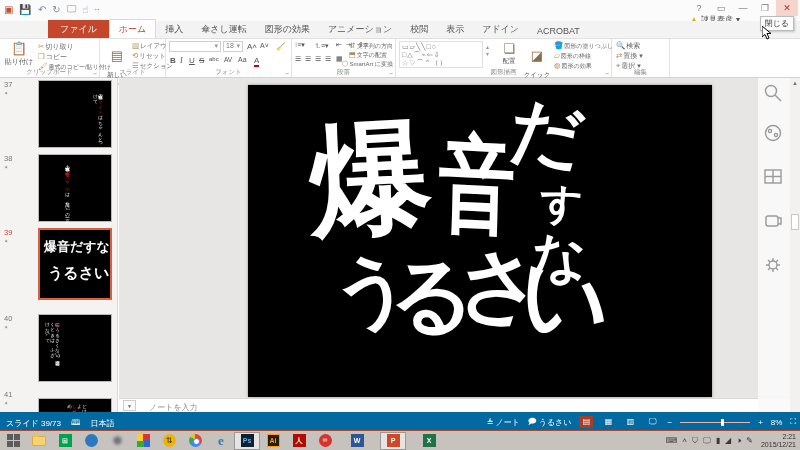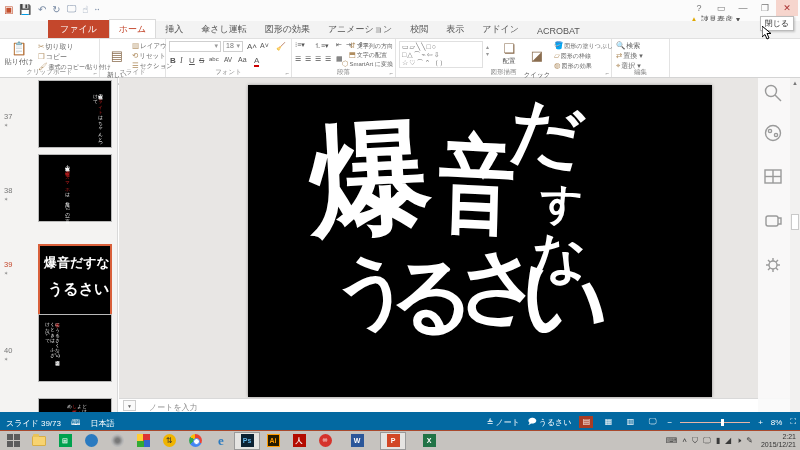--- a/index.html
+++ b/index.html
@@ -34,21 +34,21 @@
   .bigbtn { position:absolute; top:2px; text-align:center; font-size:7px; color:#555; }
   .bigbtn .ic { display:block; font-size:13px; margin:0 auto 1px; color:#8a6d4f; }
   .mini { position:absolute; font-size:7px; color:#666; white-space:nowrap; }
   .mini .mic { color:#b08d5f; margin-right:1px; font-size:7.5px; }
   .fontbox { position:absolute; border:1px solid #cfcfcf; background:#fff; color:#777; font-size:7px; padding:0 2px; }
   .fbtn { position:absolute; font-size:8px; color:#555; }
   .shapegrid { position:absolute; top:2px; border:1px solid #e0e0e0; background:#fff; padding:1px 2px; line-height:8px; font-size:7px; color:#777; letter-spacing:1px; }
 
   
   .panel { position:absolute; top:78px; left:0; width:118px; height:334px; background:#f4f3f2; border-right:1px solid #d9d9d9; overflow:hidden; }
-  .thumbnum { position:absolute; left:4px; width:18px; font-size:7.5px; color:#777; text-align:left;margin-top:32px; }
+  .thumbnum { position:absolute; left:4px; width:18px; font-size:7.5px; color:#777; text-align:left; }
   .thumbnum .star { display:block; font-size:5px; color:#888; margin-top:1px; }
   .thumb { position:absolute; left:38px; width:74px; background:#000; border:1px solid #b9b9b9; }
   .thumb.sel { border:2px solid #d9603b; }
   .vtext { position:absolute; writing-mode:vertical-rl; font-size:4.5px; line-height:5px; color:#fff; letter-spacing:0; }
   .vtext .red { color:#c41f1f; }
   .mcal { position:absolute; color:#fff; font-family:"DejaVu Serif","Liberation Serif",serif; font-weight:bold; }
 
   
   .workspace { position:absolute; top:78px; left:119px; width:681px; height:320px; background:#e8e6e4; }
   .slide { position:absolute; left:129px; top:7px; width:464px; height:312px; background:#000; box-shadow:0 0 3px rgba(0,0,0,.35); overflow:hidden; }
@@ -237,21 +237,21 @@
   <div class="thumb" style="top:2px;height:68px;">
     <div class="vtext" style="right:8px;top:10px;"><span>自転車の</span><span class="red">ライト</span><span>は ちゃんとつけて</span></div>
   </div>
 
   <div class="thumbnum" style="top:76px;"><span>38</span><span class="star">✶</span></div>
   <div class="thumb" style="top:76px;height:68px;">
     <div class="vtext" style="left:26px;top:8px;"><span>自転車・車の</span><span class="red">運転中のスマホ</span><span>は、危ない!の一言。</span></div>
   </div>
 
   <div class="thumbnum" style="top:150px;color:#c4472c;"><span>39</span><span class="star">✶</span></div>
-  <div class="thumb sel" style="top:166px;height:72px;">
+  <div class="thumb sel" style="top:150px;height:72px;">
     <div class="mcal" style="left:4px;top:8px;font-size:13px;">爆音だすな</div>
     <div class="mcal" style="left:8px;top:34px;font-size:15px;">うるさい</div>
   </div>
 
   <div class="thumbnum" style="top:236px;"><span>40</span><span class="star">✶</span></div>
   <div class="thumb" style="top:236px;height:68px;">
     <div class="vtext" style="left:6px;top:4px;height:40px;"><span></span><span class="red">夜中</span><span>にうるさくない?音楽聴くときは、ふざけないで</span></div>
   </div>
 
   <div class="thumbnum" style="top:312px;"><span>41</span><span class="star">✶</span></div>

